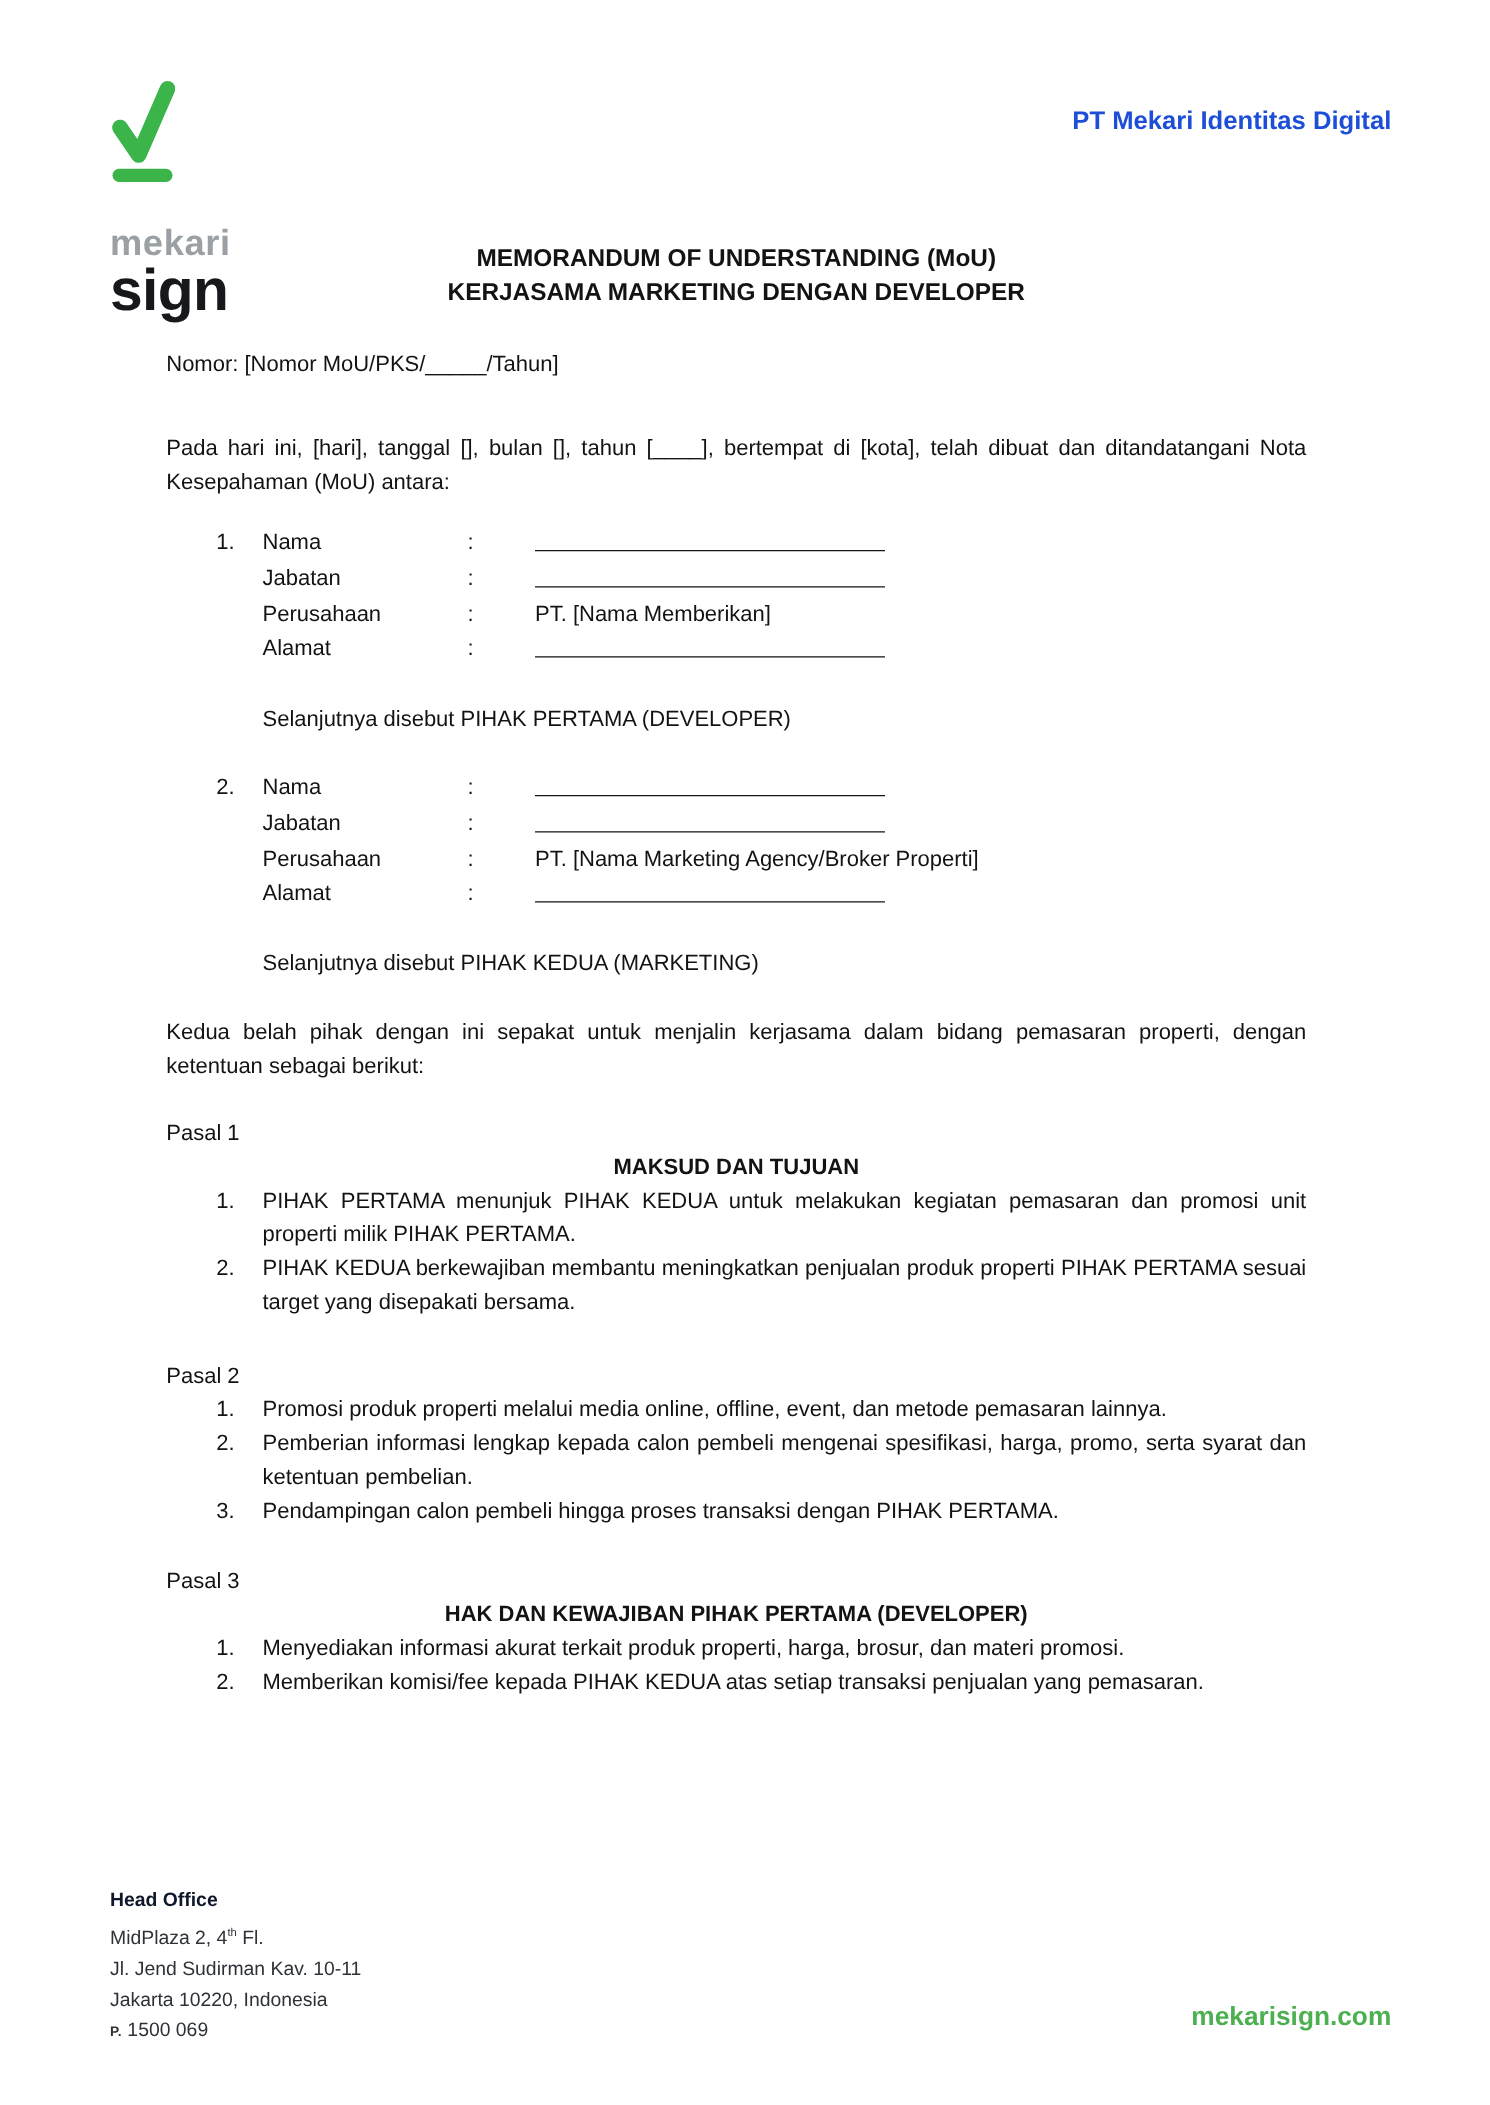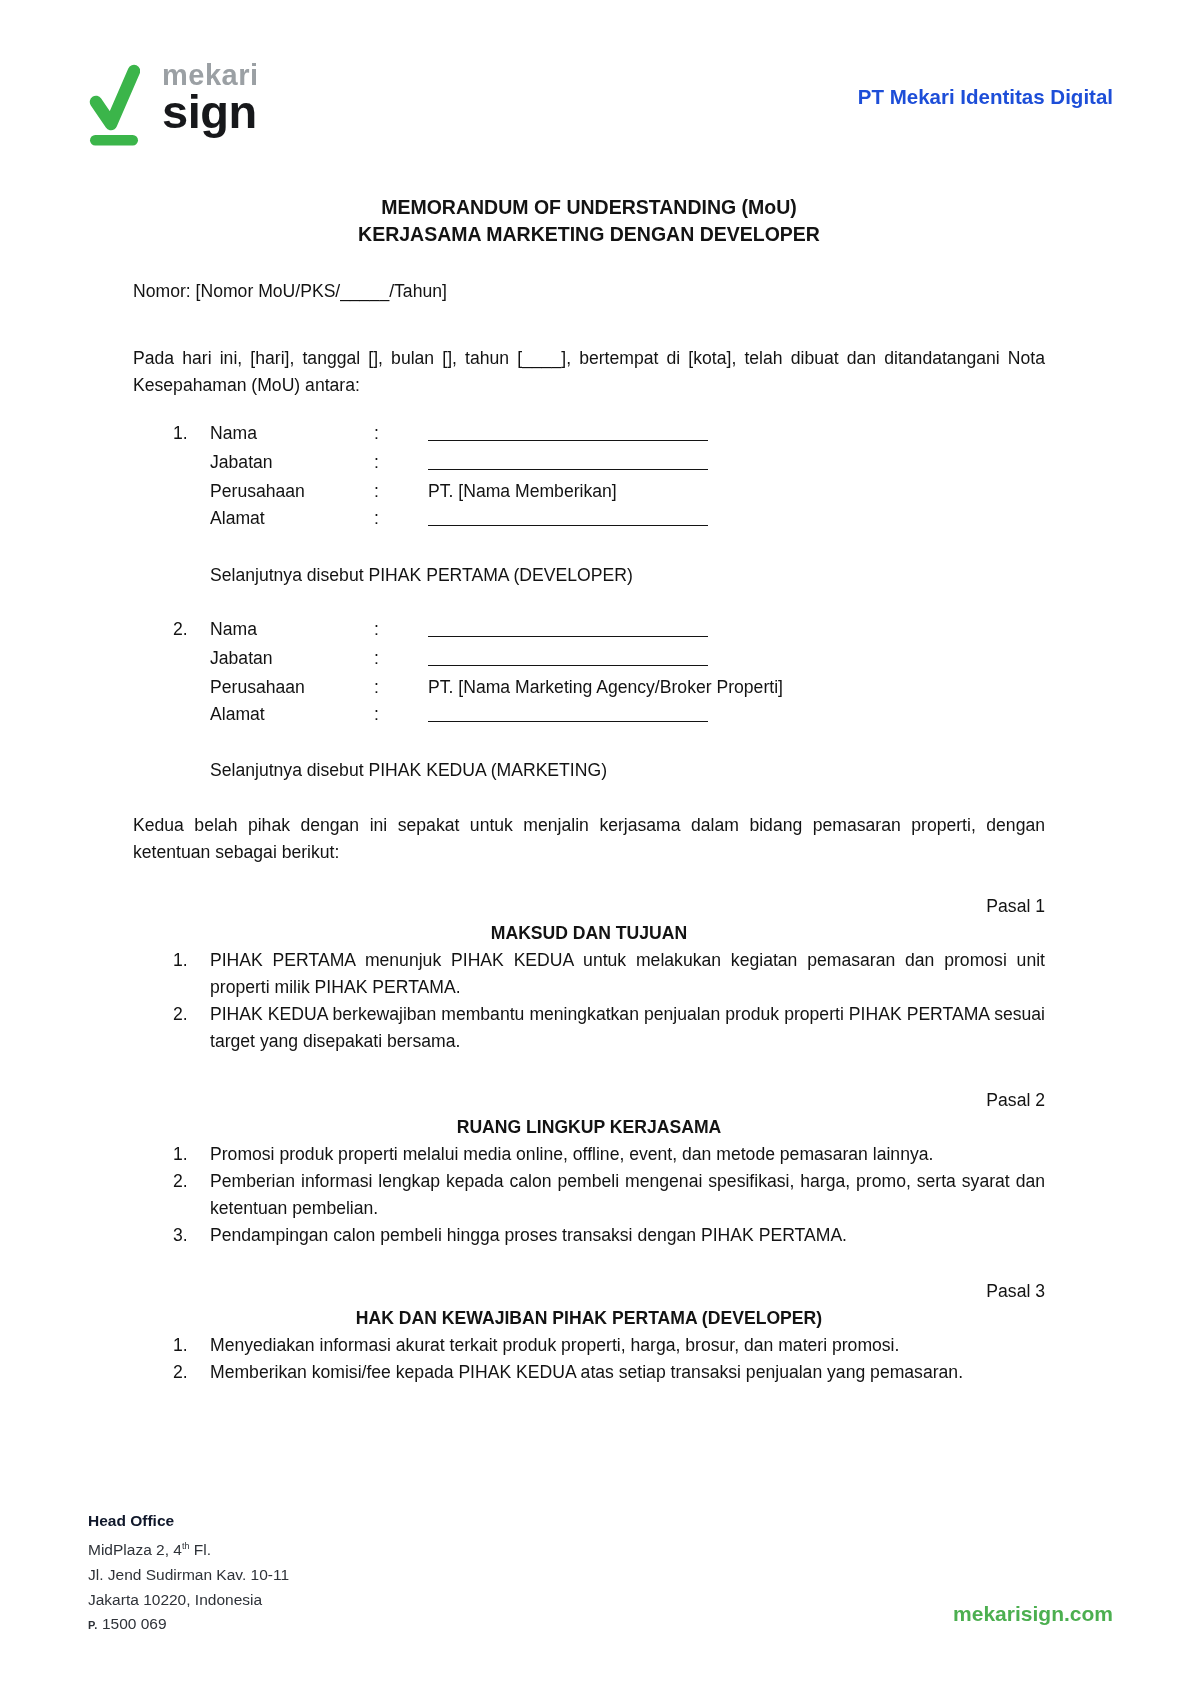--- a/index.html
+++ b/index.html
@@ -13,21 +13,21 @@
     font-size:17.6px; line-height:27px;
     color:#131313;
     overflow:hidden;
   }
 
   
   .header {
     position:absolute; top:58px; left:88px; right:79px;
     display:flex; justify-content:space-between; align-items:flex-start;
   }
-  .logo { display:flex; gap:22px; }
+  .logo { display:flex; gap:22px;flex-direction:column; }
   .logo-mark { display:block; }
   .logo-text { display:flex; flex-direction:column; padding-top:2px; }
   .logo-mekari { color:#9BA0A4; font-weight:700; font-size:29px; line-height:30px; letter-spacing:0.5px; }
   .logo-sign { color:#17181B; font-weight:700; font-size:47px; line-height:44px; letter-spacing:-0.5px; }
   .company { font-weight:700; font-size:20.5px; line-height:26px; color:#1d4ed8; margin-top:26px; }
 
   
   .content { position:absolute; top:194px; left:133px; width:912px; }
   .doc-title { text-align:center; font-weight:700; font-size:19.5px; line-height:27px; }
   .nomor { margin-top:30px; }
@@ -42,21 +42,21 @@
   .pfields { flex:1; }
   .prow { display:grid; grid-template-columns:128px 18px 1fr;gap:36px; }
   .uline { display:inline-block; width:280px; height:21px; border-bottom:1.7px solid #141414; }
   .designation { margin-left:77px; }
   .desig-1 { margin-top:28px; }
   .desig-2 { margin-top:27px; }
 
   .section { margin-top:27px; }
   .sec-2 { margin-top:32px; }
   .sec-3 { margin-top:29px; }
-  .sec-head { text-align:right; }
+  .sec-head { text-align:left; }
   .sec-sub  { text-align:center; font-weight:700; }
   .li { display:flex; }
   .linum { width:37px; margin-left:40px; flex:none; }
   .litext { flex:1; text-align:justify; }
 
   
   .footer-left {
     position:absolute; left:88px; top:1509px;
     font-size:15.5px; line-height:24.8px; color:#2E3238;
   }
@@ -165,21 +165,20 @@
         <span class="litext">PIHAK PERTAMA menunjuk PIHAK KEDUA untuk melakukan kegiatan pemasaran dan promosi unit properti milik PIHAK PERTAMA.</span>
       </div>
       <div class="li">
         <span class="linum">2.</span>
         <span class="litext">PIHAK KEDUA berkewajiban membantu meningkatkan penjualan produk properti PIHAK PERTAMA sesuai target yang disepakati bersama.</span>
       </div>
     </div>
 
     <div class="section sec-2">
       <div class="sec-head">Pasal 2</div>
-      <div class="sec-sub">RUANG LINGKUP KERJASAMA</div>
       <div class="li">
         <span class="linum">1.</span>
         <span class="litext">Promosi produk properti melalui media online, offline, event, dan metode pemasaran lainnya.</span>
       </div>
       <div class="li">
         <span class="linum">2.</span>
         <span class="litext">Pemberian informasi lengkap kepada calon pembeli mengenai spesifikasi, harga, promo, serta syarat dan ketentuan pembelian.</span>
       </div>
       <div class="li">
         <span class="linum">3.</span>

